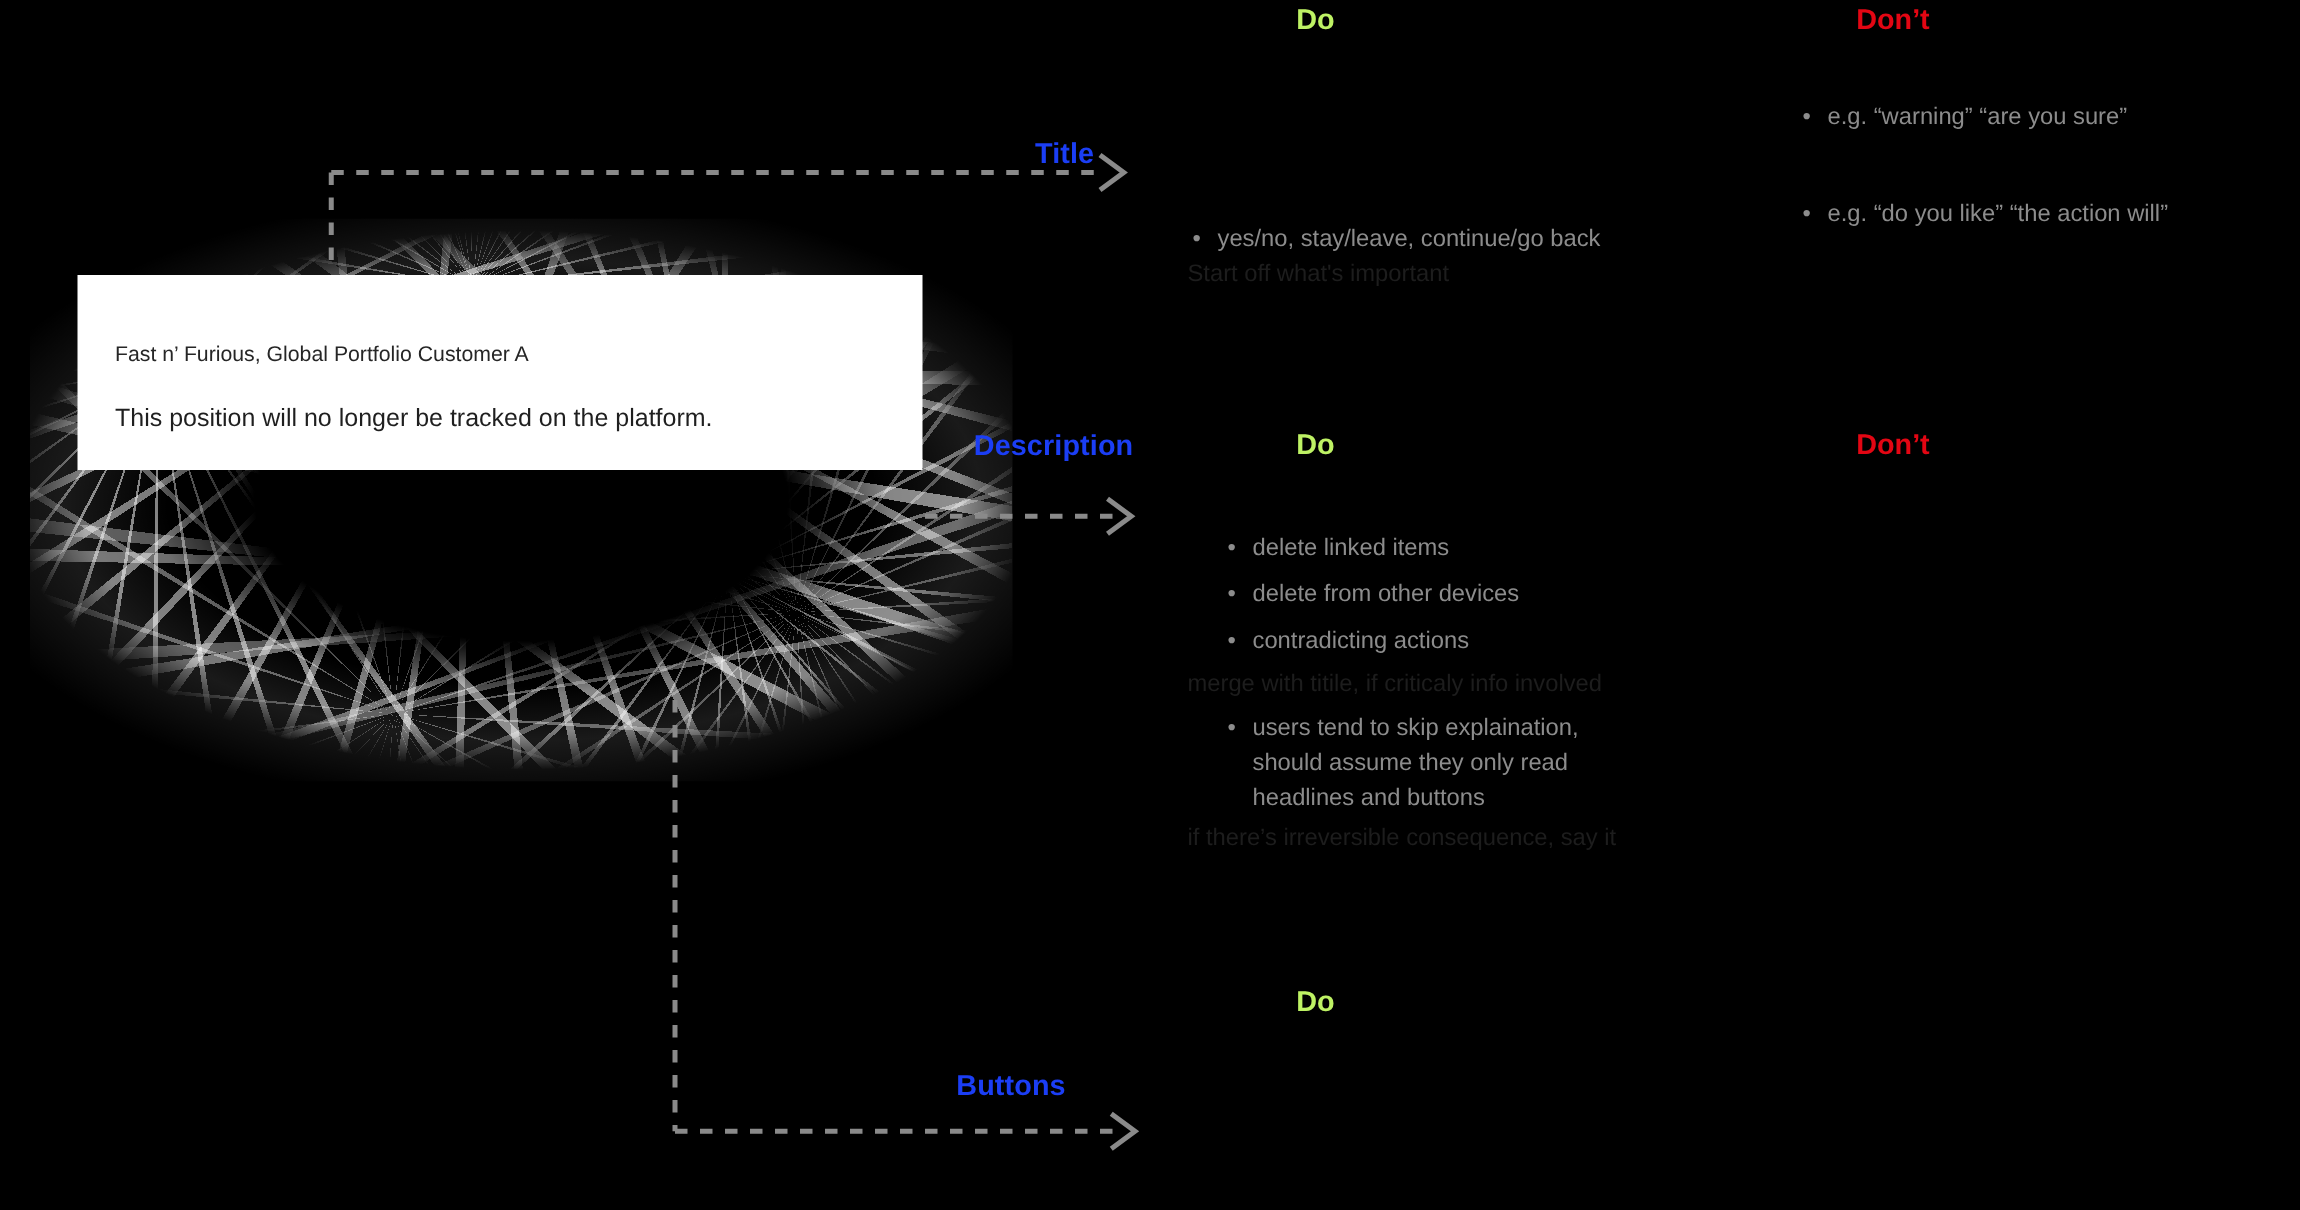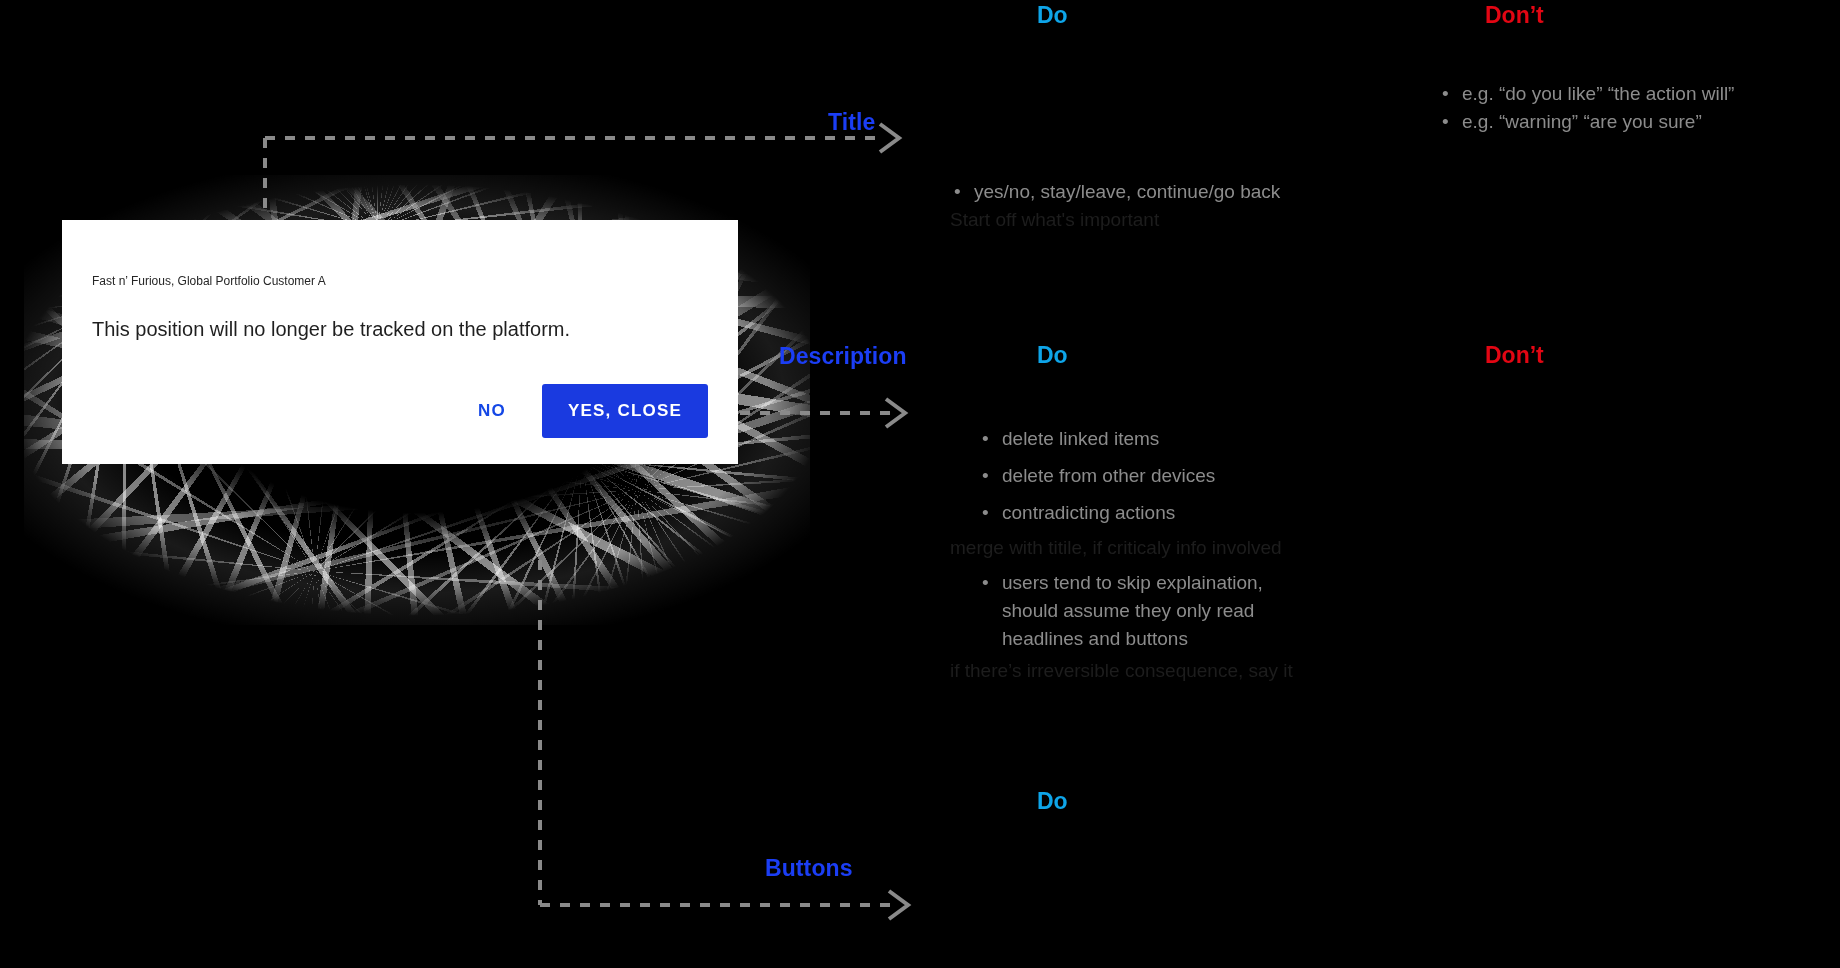--- a/index.html
+++ b/index.html
@@ -65,21 +65,21 @@
   }
   #close-btn::before, #close-btn::after {
     content: ""; position: absolute; left: 2px; top: 14px;
     width: 26px; height: 1.8px; background: #3a3a3a;
   }
   #close-btn::before { transform: rotate(45deg); }
   #close-btn::after  { transform: rotate(-45deg); }
 
   #dialog-subtitle {
     margin: 26px 0 0 0;
-    font-size: 12px; color: #262626; font-weight: 400;
+    font-size: 17px; color: #262626; font-weight: 400;
   }
   #dialog-body {
     margin: 26px 0 0 0;
     font-size: 20px; line-height: 1.52; color: #1f1f1f;
   }
   #dialog-actions {
     margin-top: 40px;
     display: flex; align-items: center; justify-content: flex-end; gap: 14px;
   }
   #btn-no {
@@ -102,21 +102,21 @@
     position: absolute; z-index: 3;
     color: #1b3ef5; font-weight: 700; font-size: 23px;
     letter-spacing: 0.1px; white-space: nowrap;
   }
 
   
   .col-head {
     position: absolute; z-index: 3;
     font-weight: 700; font-size: 23px; white-space: nowrap;
   }
-  .do-head   { color: #0ea5e9; }
+  .do-head   { color: #bef264; }
   .dont-head { color: #e30613; }
 
   .note-block { position: absolute; z-index: 3; }
   .note-block ul {
     margin: 0; padding: 0; list-style: none;
   }
   .note-block li {
     position: relative;
     color: #8c8c8c; font-size: 19px; line-height: 1.47;
     padding-left: 24px; white-space: pre-line;
@@ -150,24 +150,20 @@
     <polyline points="886,399 905,413 886,427"></polyline>
     <polyline points="889,891 908,905 889,919"></polyline>
   </g>
 </svg>
 
 <div id="dialog">
   <p id="dialog-subtitle">Fast n’ Furious, Global Portfolio Customer A</p>
   <div id="dialog-body">
     <div>This position will no longer be tracked on the platform.</div>
   </div>
-  <div id="dialog-actions">
-    <button id="btn-no">NO</button>
-    <button id="btn-yes">YES, CLOSE</button>
-  </div>
 </div>
 
 <span class="ann-label" style="left:828px; top:65px;margin-top:44px;">Title</span>
 <span class="ann-label" style="left:755px; top:343px;margin-left:24px;">Description</span>
 <span class="ann-label" style="left:765px; top:855px;">Buttons</span>
 
 <span class="col-head do-head" style="left:1037px; top:2px;">Do</span>
 <span class="col-head dont-head" style="left:1485px; top:2px;">Don’t</span>
 
 <span class="col-head do-head" style="left:1037px; top:342px;">Do</span>
@@ -177,22 +173,22 @@
 
 <div class="note-block" style="left:950px; top:178px; width:430px;">
   <ul>
     <li>yes/no, stay/leave, continue/go back</li>
   </ul>
   <div class="dim-note">Start off what's important</div>
 </div>
 
 <div class="note-block" style="left:1438px; top:80px; width:400px;">
   <ul>
+    <li style="margin-bottom:50px;">e.g. “warning” “are you sure”</li>
     <li>e.g. “do you like” “the action will”</li>
-    <li style="margin-bottom:50px;">e.g. “warning” “are you sure”</li>
   </ul>
 </div>
 
 <div class="note-block" style="left:978px; top:425px; width:450px;">
   <ul>
     <li style="margin-bottom:9px;">delete linked items</li>
     <li style="margin-bottom:9px;">delete from other devices</li>
     <li>contradicting actions</li>
   </ul>
   <div class="dim-note" style="margin-left:-28px; margin-top:7px;">merge with titile, if criticaly info involved</div>

